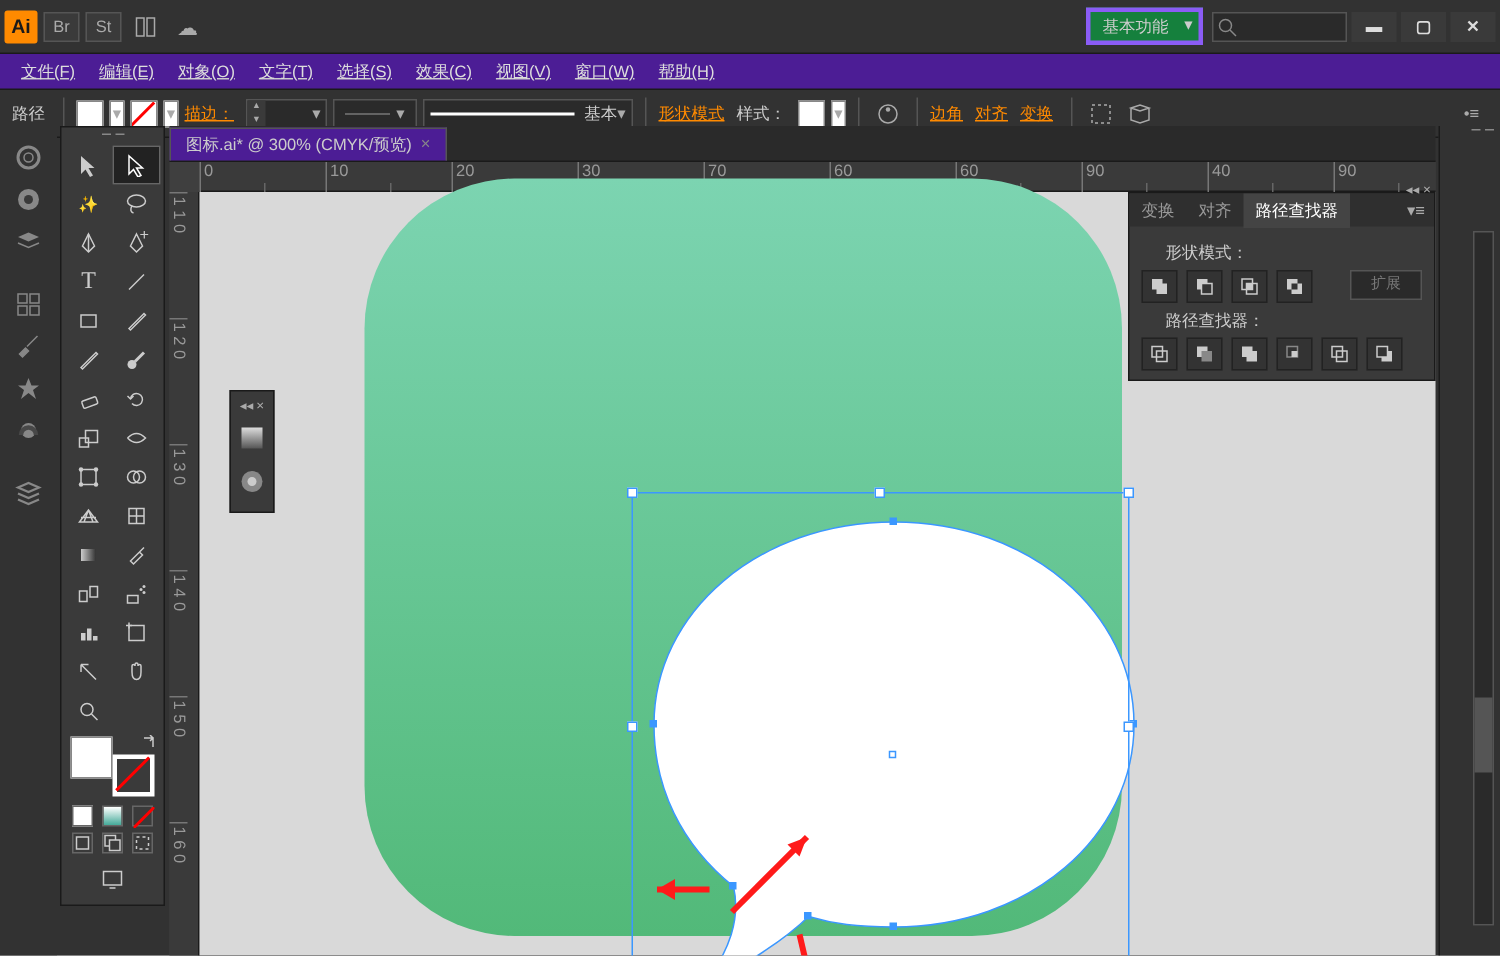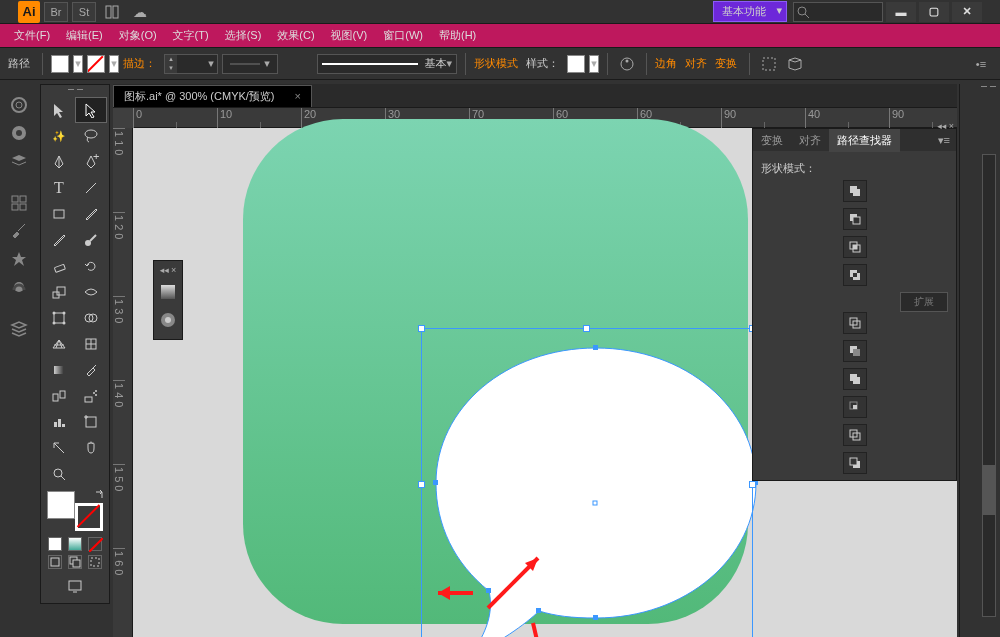--- a/index.html
+++ b/index.html
@@ -1,46 +1,46 @@
 <!DOCTYPE html>
 <html><head>
 <meta charset="utf-8">
 <style>
 * { margin: 0; padding: 0; box-sizing: border-box; font-family: "Microsoft YaHei", sans-serif; font-size: 11px; }
 body { background: #323232; width: 1000px; height: 637px; overflow: hidden; position: relative; color: #ccc; user-select: none; }
 
 
-.title-bar { height: 24px; background: #323232; display: flex; align-items: center; padding: 0 18px; border-bottom: 1px solid #1a1a1a; }
+.title-bar { height: 36px; background: #323232; display: flex; align-items: center; padding: 0 3px; border-bottom: 1px solid #1a1a1a; }
 .ai-logo { width: 22px; height: 22px; background: #ff8a00; color: #1a1a1a; font-weight: bold; display: flex; align-items: center; justify-content: center; border-radius: 2px; font-size: 13px; }
 .tb-btn { width: 24px; height: 20px; margin-left: 4px; display: flex; align-items: center; justify-content: center; color: #aaa; border: 1px solid #555; background: #3a3a3a; }
 .tb-btn.nobd { border: none; background: transparent; }
 .spacer { flex: 1; }
-.workspace-dd { background: #6d28d9; border: 1px solid #8b5cf6; padding: 2px 20px 2px 8px; position: relative; text-align: right; }
+.workspace-dd { background: #15803d; border: 3px solid #8b5cf6; padding: 2px 20px 2px 8px; position: relative; text-align: right; }
 .workspace-dd::after { content: "▾"; position: absolute; right: 4px; }
 .search-box { width: 90px; height: 20px; margin-left: 6px; background: #2a2a2a; border: 1px solid #555; padding-left: 16px; position: relative; }
 .search-box svg { position: absolute; left: 2px; top: 2px; }
 .win-btn { width: 30px; height: 20px; background: #3a3a3a; margin-left: 3px; display: flex; align-items: center; justify-content: center; color: #ddd; font-weight: bold; }
 
 
-.menu-bar { height: 24px; background: #be185d; display: flex; align-items: center; padding: 0 6px; border-bottom: 1px solid #1a1a1a; }
+.menu-bar { height: 24px; background: #4c1d95; display: flex; align-items: center; padding: 0 6px; border-bottom: 1px solid #1a1a1a; text-decoration: underline; }
 .menu-item { padding: 4px 8px; color: #ddd; }
 
 
 .ctrl-bar { height: 32px; background: #323232; display: flex; align-items: center; padding: 0 8px; border-bottom: 1px solid #1a1a1a; gap: 4px; }
 .ctrl-label { color: #ccc; margin-right: 4px; }
-.ctrl-label.orange { color: #ff8a00; }
+.ctrl-label.orange { color: #ff8a00; text-decoration: underline; }
 .swatch { width: 18px; height: 18px; background: #fff; border: 1px solid #888; }
 .swatch.none { background: #fff; position: relative; overflow: hidden; }
 .swatch.none::after { content: ""; position: absolute; width: 140%; height: 2px; background: red; transform: rotate(-45deg); top: 7px; left: -4px; }
 .swatch.tiny-dd { width: 10px; display:flex; align-items:center; justify-content:center; color:#aaa;}
 .ctrl-sep { width: 1px; height: 22px; background: #555; margin: 0 4px; }
 .spin-box { display: flex; align-items: center; background: #2a2a2a; border: 1px solid #555; height: 20px; }
 .spin-btn { width: 12px; height: 9px; background: #3a3a3a; color:#aaa; font-size:7px; text-align:center; line-height:8px;}
 .spin-val { width: 28px; text-align: center; }
-.profile-dd { width: 140px; height: 20px; background: #2a2a2a; border: 1px solid #555; display: flex; align-items: center; padding: 0 4px; justify-content: space-between; margin-left: 35px; }
+.profile-dd { width: 140px; height: 20px; background: #2a2a2a; border: 1px solid #555; display: flex; align-items: center; padding: 0 4px; justify-content: space-between; }
 .profile-dd .line { flex: 1; height: 2px; background: #fff; margin-right: 6px; }
 .icon-btn { width: 22px; height: 20px; display: flex; align-items: center; justify-content: center; color: #aaa; }
 
 
 .left-strip { position: absolute; left: 0; top: 84px; width: 38px; background: #323232; bottom: 0; padding-top: 6px; }
 .ls-btn { width: 30px; height: 26px; margin: 2px auto; display: flex; align-items: center; justify-content: center; color: #888; border: 1px solid transparent; border-radius: 3px; }
 
 
 .toolbox { position: absolute; left: 40px; top: 84px; width: 70px; background: #3a3a3a; border: 1px solid #1a1a1a; padding: 2px; }
 .toolbox-header { height: 10px; display:flex; justify-content:center; gap:3px; padding-top:2px;}
@@ -51,21 +51,21 @@
 .tool.sel svg { stroke: #fff; }
 .fill-stroke { position: relative; height: 44px; margin: 2px; }
 .fs-fill { position: absolute; width: 28px; height: 28px; background: #fff; border: 1px solid #888; left: 2px; top: 2px; }
 .fs-stroke { position: absolute; width: 28px; height: 28px; background: #3a3a3a; border: 3px solid #fff; right: 2px; bottom: 2px; }
 .fs-stroke::after { content:""; position:absolute; width:140%; height:2px; background:red; transform:rotate(-45deg); top:9px; left:-5px;}
 .mini-row { display: flex; justify-content: space-around; padding: 2px; }
 .mini-sw { width: 14px; height: 14px; border: 1px solid #666; }
 
 
 .tab-bar { position: absolute; left: 113px; top: 84px; right: 43px; height: 24px; background: #2a2a2a; display: flex; align-items: center; border-bottom: 1px solid #1a1a1a; }
-.doc-tab { height: 22px; background: #000000; padding: 0 10px; display: flex; align-items: center; gap: 20px; border: 1px solid #555; border-bottom: none; }
+.doc-tab { height: 22px; background: #4c1d95; padding: 0 10px; display: flex; align-items: center; gap: 6px; border: 1px solid #555; border-bottom: none; }
 .doc-tab span.close { color: #888; cursor: pointer; }
 
 
 .work-area { position: absolute; left: 113px; top: 108px; right: 43px; bottom: 0; background: #3f3f3f; }
 .ruler-h { position: absolute; left: 20px; right: 0; top: 0; height: 20px; background: #3a3a3a; border-bottom: 1px solid #1a1a1a; display: flex; color: #999; font-size: 9px;}
 .ruler-h div { flex: 0 0 84px; border-left: 1px solid #777; padding-left: 2px; position:relative; height:20px;}
 .ruler-h div::after{content:"";position:absolute;bottom:0;left:50%;width:1px;height:6px;background:#666;}
 .ruler-v { position: absolute; left: 0; top: 20px; bottom: 0; width: 20px; background: #3a3a3a; border-right: 1px solid #1a1a1a; color:#999; font-size:9px;}
 .ruler-v div{height:84px; border-top:1px solid #777; writing-mode: vertical-rl; padding-top:2px;}
 .canvas { position: absolute; left: 20px; top: 20px; right: 0; bottom: 0; background: #d9d9d9; }
@@ -92,22 +92,22 @@
 .vscroll { position: absolute; right: 4px; top: 70px; bottom: 20px; width: 14px; background: #2a2a2a; border: 1px solid #555; }
 .vscroll .thumb { position: absolute; top: 310px; height: 50px; width: 100%; background: #555; }
 
 
 .pf-panel { position: absolute; right: 43px; top: 128px; width: 205px; background: #3a3a3a; border: 1px solid #1a1a1a; }
 .pf-tabrow { display: flex; height: 22px; align-items: center; background: #2f2f2f; }
 .pf-tab { padding: 4px 8px; color: #999; }
 .pf-tab.active { background: #444; color: #fff; }
 .pf-menu { margin-left: auto; padding: 0 6px; color:#aaa;}
 .pf-body { padding: 6px 8px; }
-.pf-section-label { color: #ccc; margin: 4px 0; }
-.pf-row { display: flex; gap: 6px; align-items:center;flex-direction:column;}
+.pf-section-label { color: #ccc; margin: 4px 16px; }
+.pf-row { display: flex; gap: 6px; align-items:flex-start;}
 .pf-btn { width: 24px; height: 22px; border: 1px solid #222; background: #333; display: flex; align-items: center; justify-content: center; }
 .pf-expand { margin-left: auto; width: 48px; height: 20px; background: #2a2a2a; border: 1px solid #555; text-align:center; line-height:18px; color:#777; font-size:10px;}
 
 
 .panel-collapse { position: absolute; right: 2px; top: -8px; font-size: 9px; color: #aaa;}
 </style>
 </head>
 <body>
 
 <div class="title-bar">
@@ -628,20 +628,21 @@
             <rect x="6" y="6" width="4" height="4" fill="#ccc"></rect>
           </svg>
         </div>
       <div class="pf-btn">
           <svg width="16" height="16">
             <path d="M3 3 h7 v3 h-4 v4 h-3 z M10 6 h3 v7 h-7 v-3 h4 z" fill="#ccc"></path>
           </svg>
         </div>
       <div class="pf-expand">扩展</div>
     </div>
+    <div class="pf-section-label">路径查找器：</div>
     <div class="pf-row">
       <div class="pf-btn">
           <svg width="16" height="16">
             <rect x="3" y="3" width="7" height="7" fill="none" stroke="#ccc"></rect>
             <rect x="6" y="6" width="7" height="7" fill="none" stroke="#ccc"></rect>
           </svg>
         </div>
       <div class="pf-btn">
           <svg width="16" height="16">
             <rect x="3" y="3" width="7" height="7" fill="#ccc"></rect>

